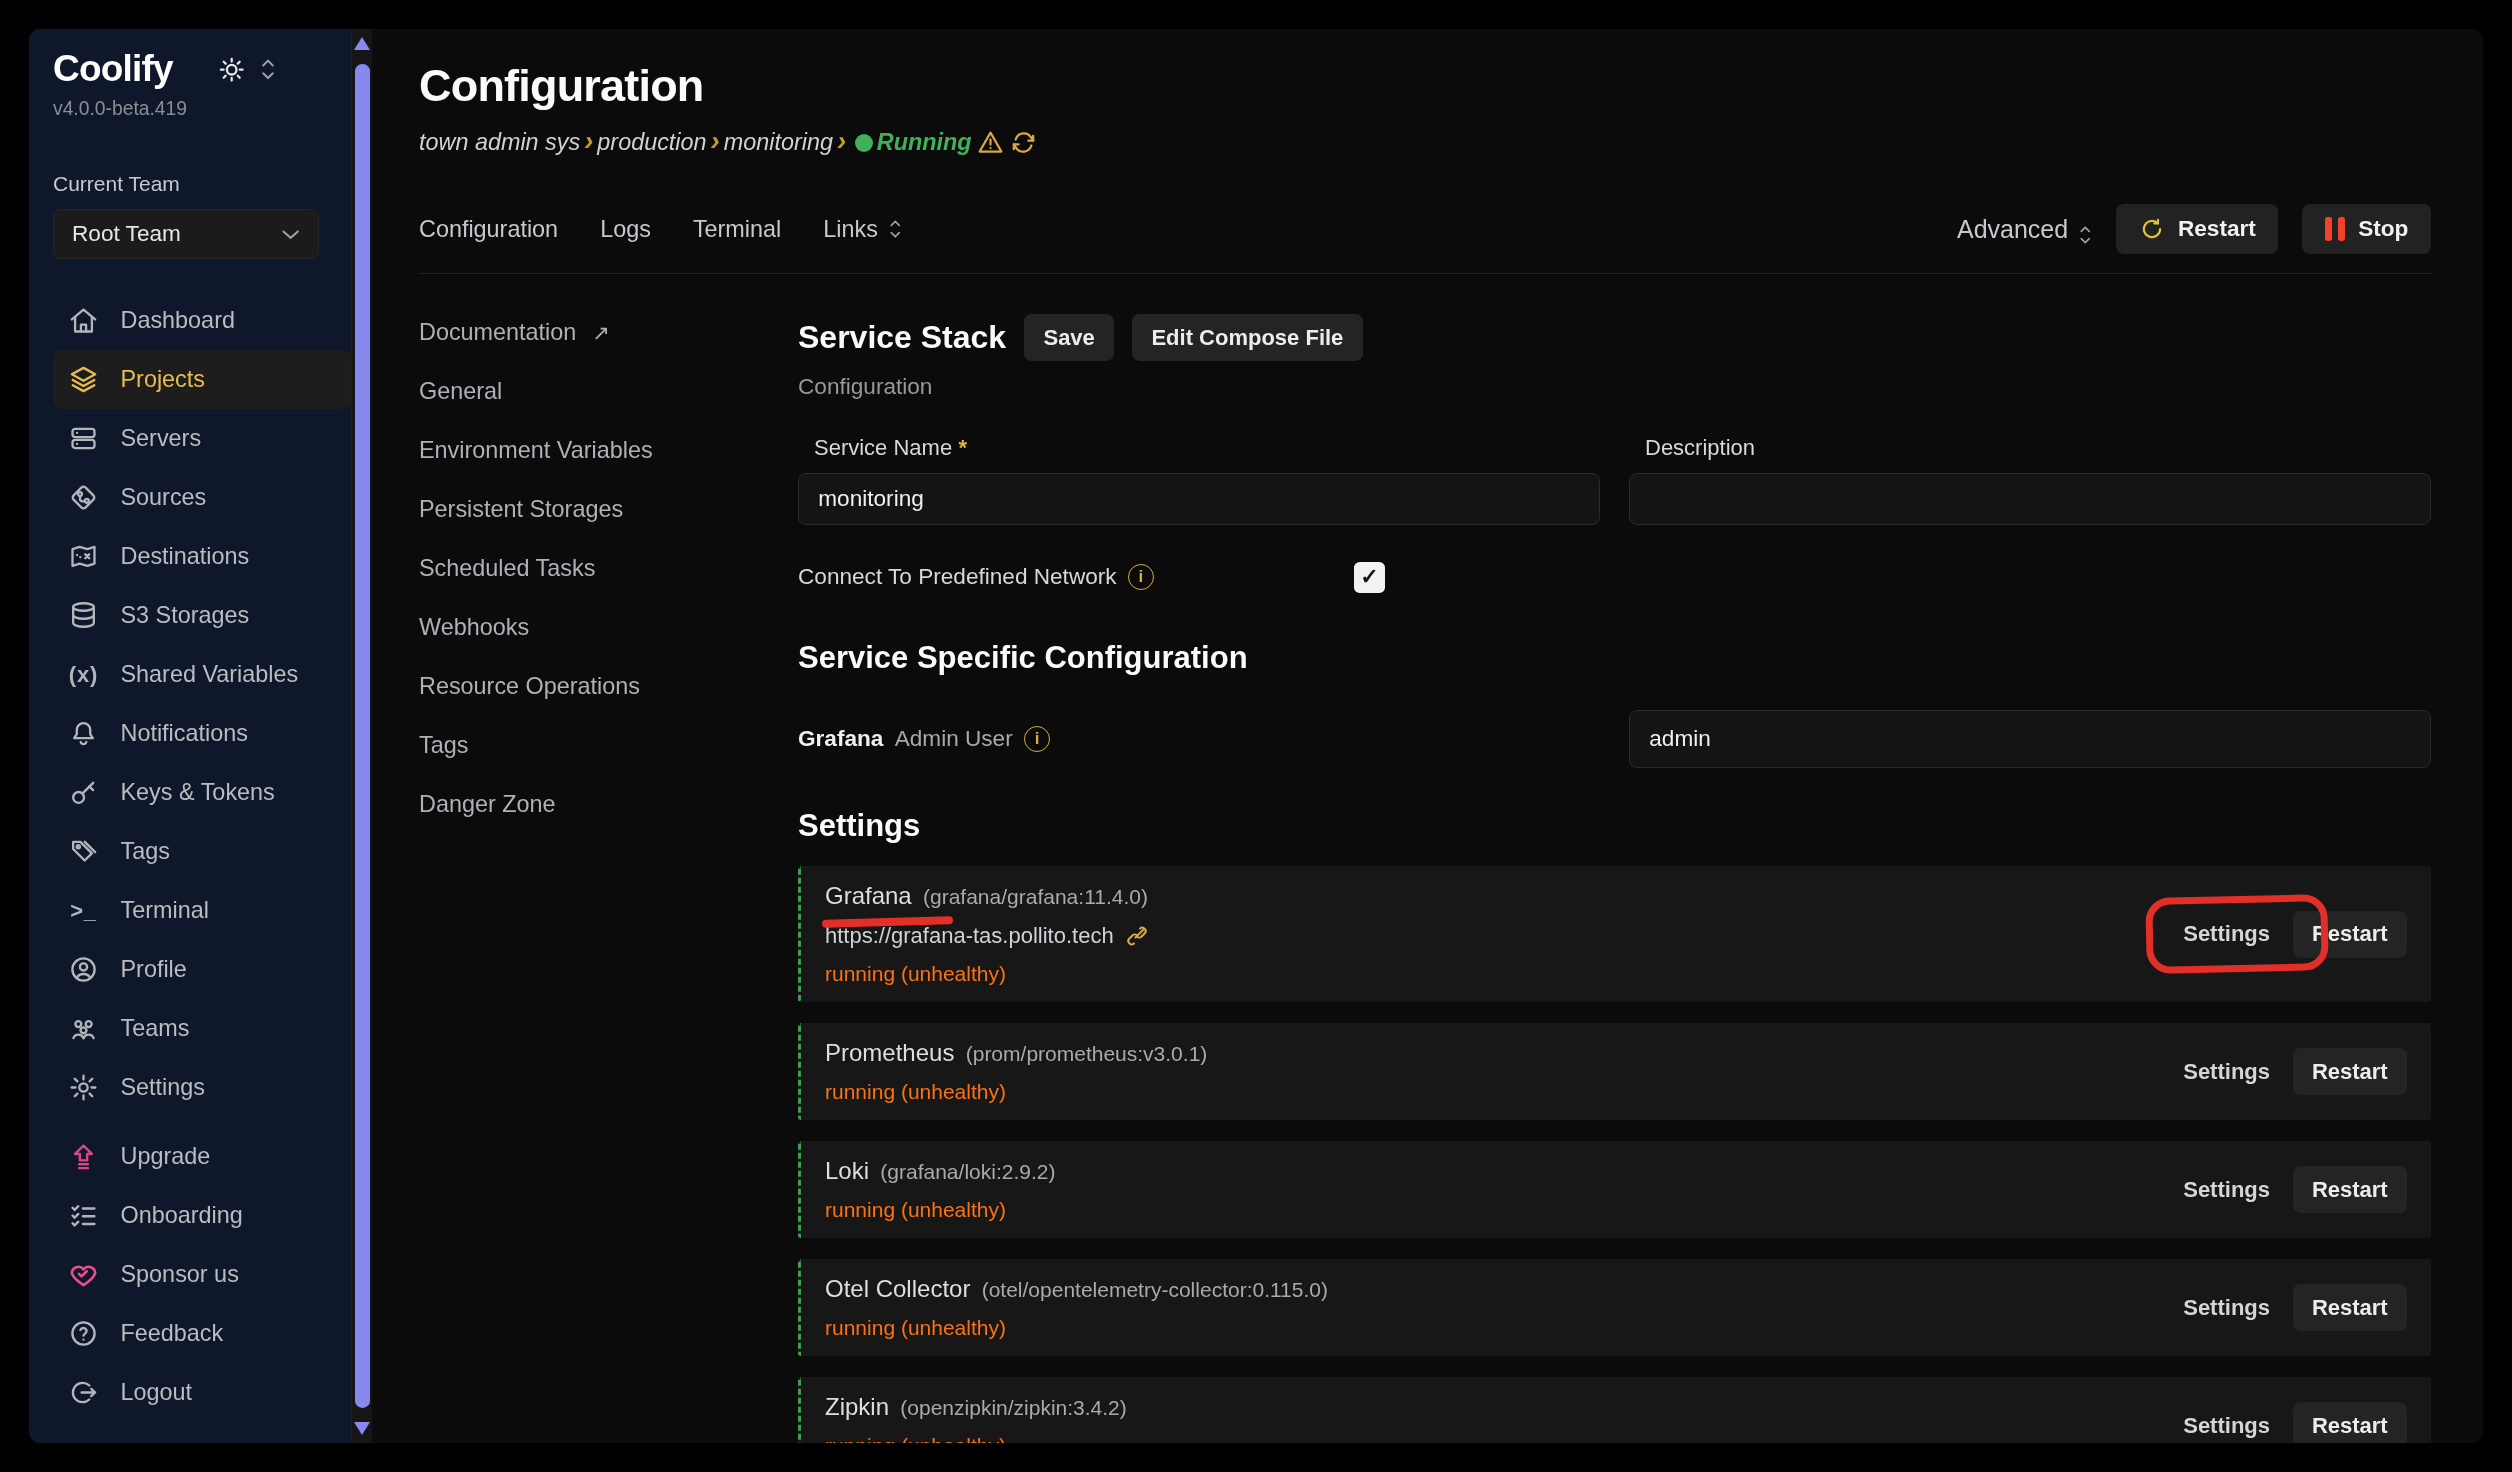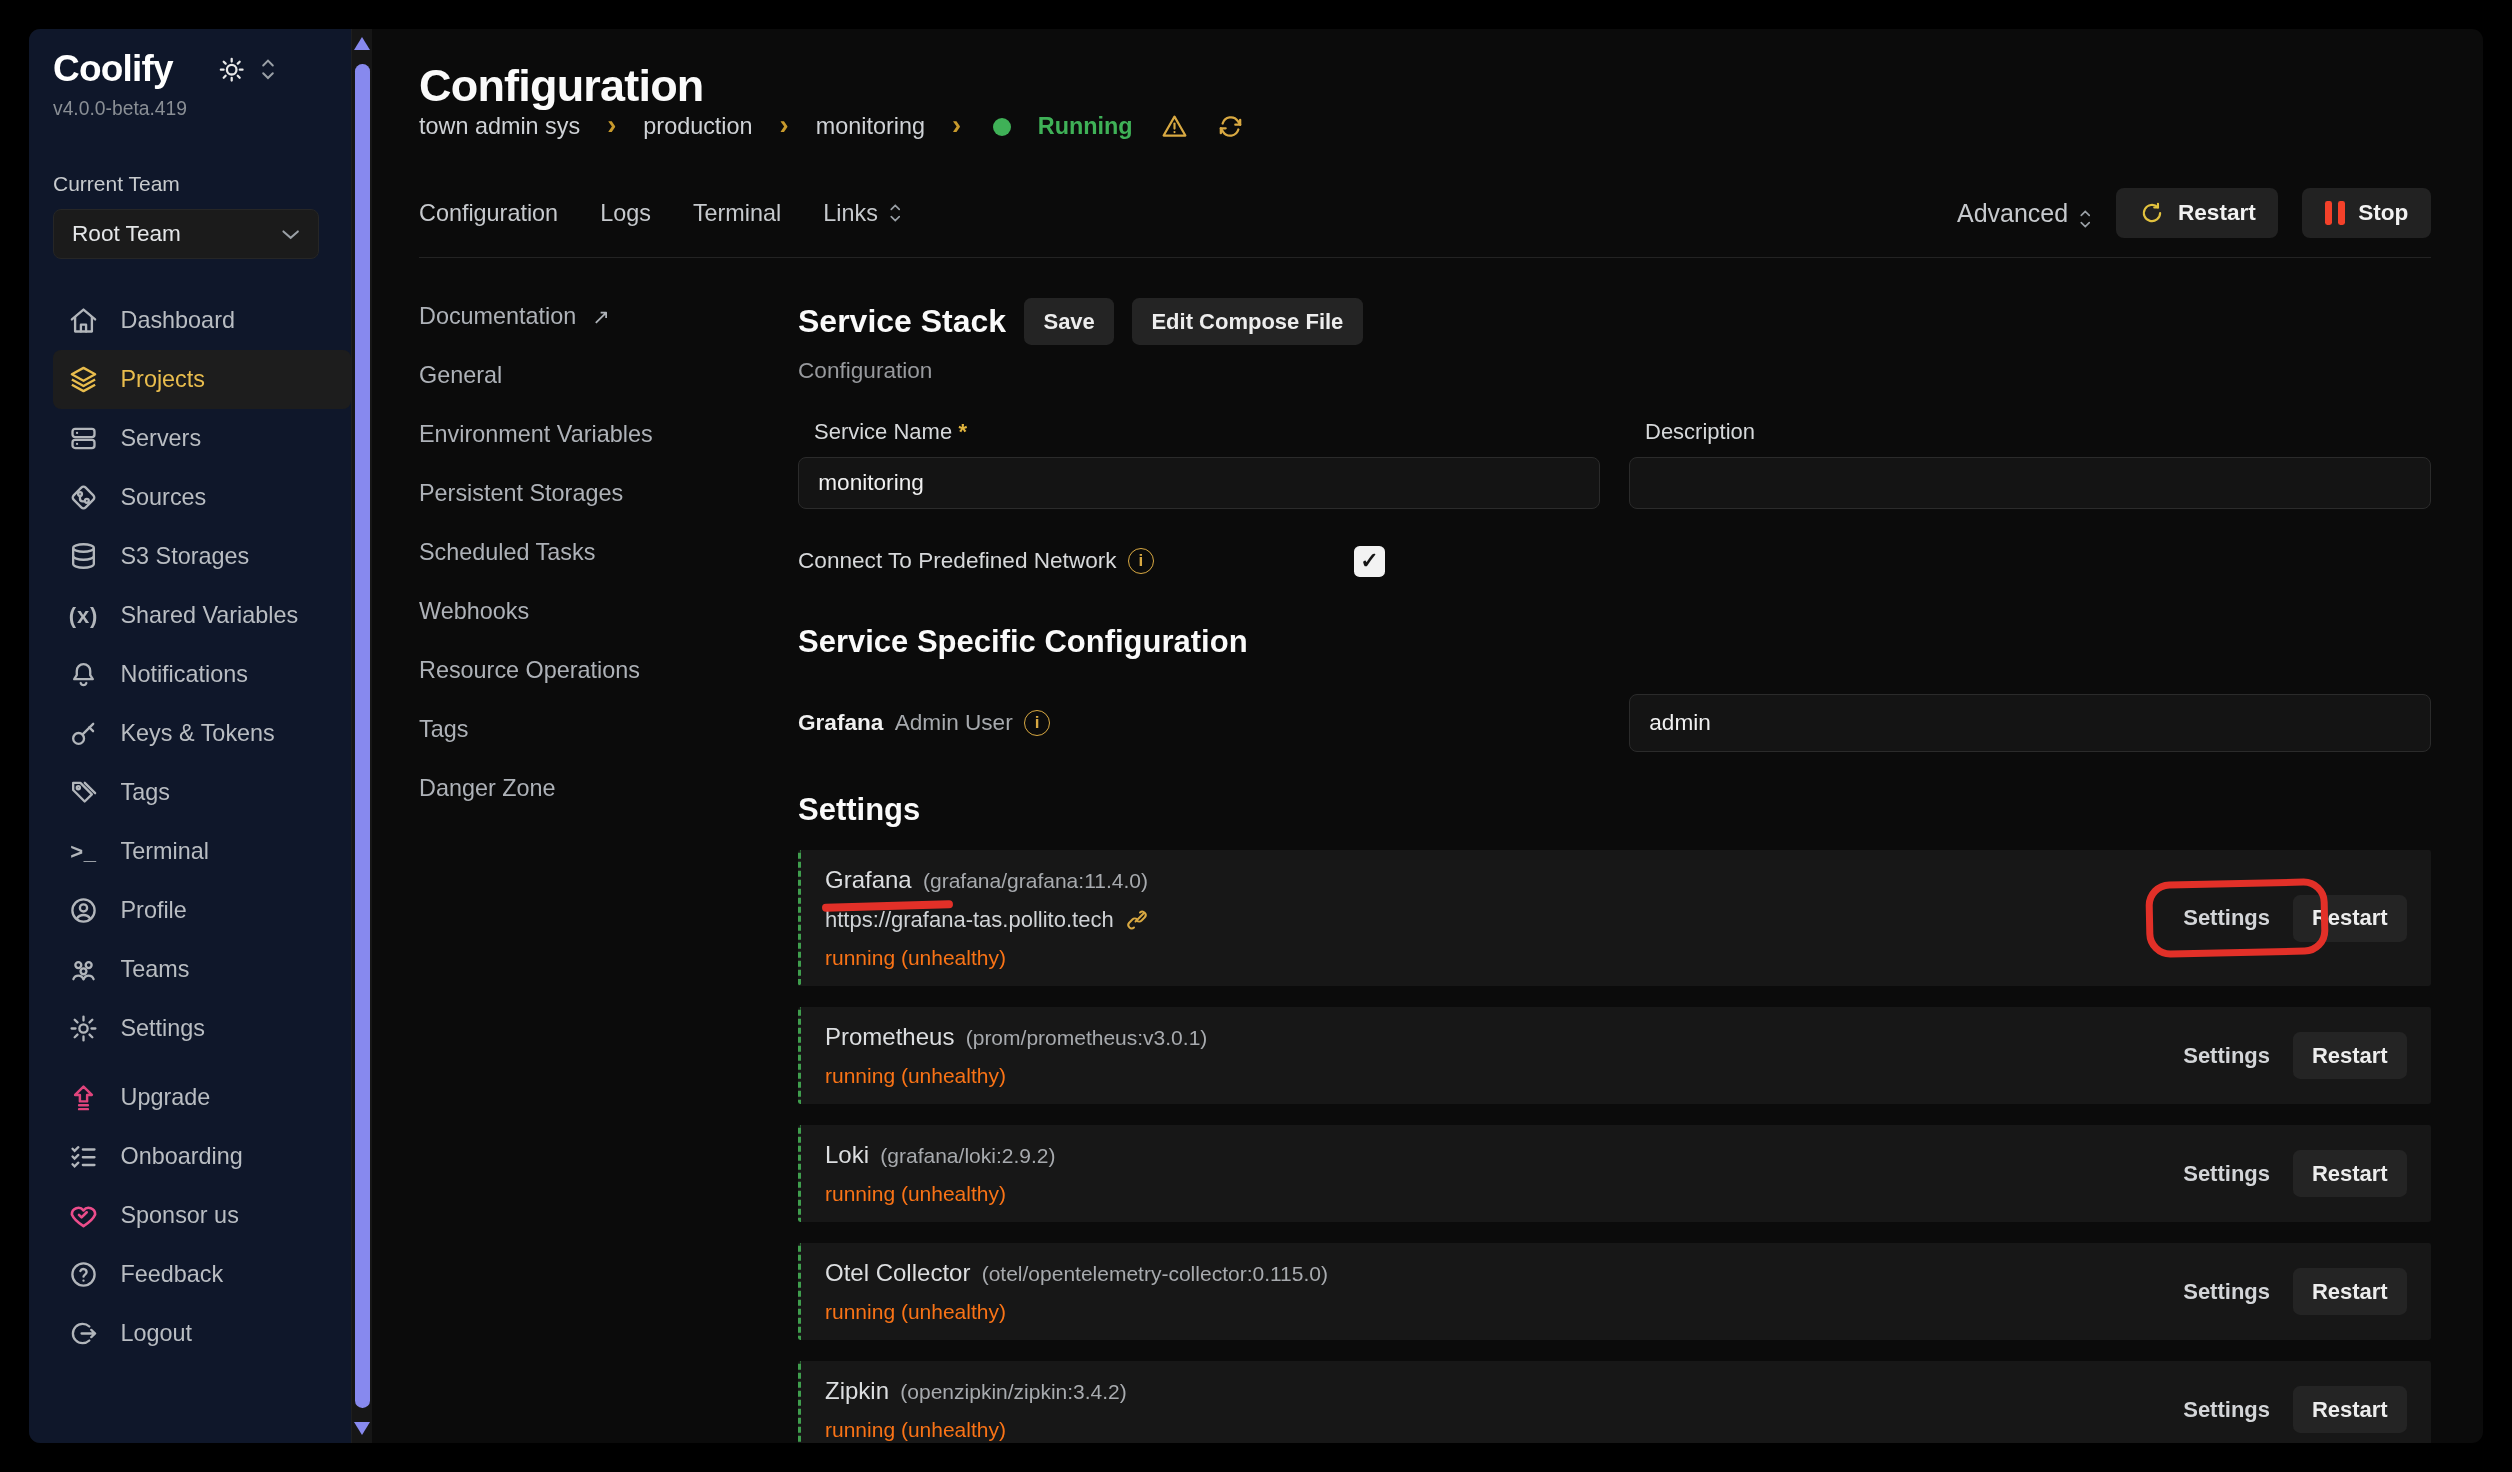--- a/index.html
+++ b/index.html
@@ -28,21 +28,21 @@
 
   
   .sb-track { position:absolute; right:0; top:0; bottom:0; width:21px; background:#161616; border-left:0.8px solid #1f1f1f; }
   .sb-arrow-up { position:absolute; top:8px; left:2.4px; width:0; height:0; border-left:8px solid transparent; border-right:8px solid transparent; border-bottom:13px solid #8789ee; }
   .sb-arrow-dn { position:absolute; bottom:8px; left:2.4px; width:0; height:0; border-left:8px solid transparent; border-right:8px solid transparent; border-top:13px solid #8789ee; }
   .sb-thumb { position:absolute; top:35px; bottom:35px; left:3.2px; width:14.5px; border-radius:7.3px; background:#8789ee; }
 
   
   .main { position:absolute; left:343px; top:0; right:0; bottom:0; padding:31px 52px 12px 47px; }
   .page-title { font-size:45px; font-weight:800; color:#fafafa; letter-spacing:-0.8px; }
-  .breadcrumb { display:flex; align-items:center; gap:27px; font-size:23.4px; color:#cfd2d6; }
+  .breadcrumb { margin-top:16px; display:flex; align-items:center; gap:4px; font-size:23.4px; color:#cfd2d6;font-style:italic; }
   .crumb-sep { color:#c89a2c; font-size:27.4px; font-weight:700; line-height:1; margin-top:-3.2px; }
   .status-dot { width:18px; height:18px; border-radius:50%; background:#3fb157; margin-left:4.8px; }
   .status-text { color:#3fb157; font-weight:700; }
   .bc-ic { display:flex; align-items:center; color:#d9a942; }
 
   .tabbar { margin-top:47px; display:flex; align-items:center; justify-content:space-between; padding-bottom:19.3px; border-bottom:1.6px solid #232323; }
   .tabs { display:flex; align-items:center; gap:42px; font-size:23.4px; color:#c6c9cd; }
   .tab { display:flex; align-items:center; gap:9.7px; cursor:pointer; }
   .actions { display:flex; align-items:center; gap:24px; }
   .adv { display:flex; align-items:flex-end; gap:9.7px; font-size:25px; color:#c6c9cd; }
@@ -165,20 +165,30 @@
       <li>
         <span class="ic">
             <svg viewBox="0 0 24 24" fill="none" stroke="currentColor" stroke-width="1.8" stroke-linejoin="round">
               <rect x="5.4" y="5.4" width="13.2" height="13.2" rx="2.4" transform="rotate(45 12 12)"></rect>
               <circle cx="9.3" cy="9.3" r="1.5"></circle>
               <circle cx="14.6" cy="14.6" r="1.5"></circle>
               <path d="M9.3 10.8v2.2a2 2 0 0 0 2 2h1.4"></path>
             </svg>
           </span>
         <span>Sources</span>
+      </li>
+      <li>
+        <span class="ic">
+            <svg viewBox="0 0 24 24" fill="none" stroke="currentColor" stroke-width="1.8" stroke-linejoin="round">
+              <path d="M9 4.5 3.5 6.3v13l5.5-1.8 6 1.8 5.5-1.8v-13L15 6.3l-6-1.8z"></path>
+              <path d="m13.4 10.3 3 3m0-3-3 3" stroke-linecap="round"></path>
+              <path d="M7 11h.01M9.5 12.5h.01" stroke-linecap="round"></path>
+            </svg>
+          </span>
+        <span>Destinations</span>
       </li>
       <li>
         <span class="ic">
             <svg viewBox="0 0 24 24" fill="none" stroke="currentColor" stroke-width="1.8">
               <ellipse cx="12" cy="5.4" rx="8" ry="2.9"></ellipse>
               <path d="M4 5.4v6.2c0 1.6 3.6 2.9 8 2.9s8-1.3 8-2.9V5.4"></path>
               <path d="M4 11.6v6.2c0 1.6 3.6 2.9 8 2.9s8-1.3 8-2.9v-6.2"></path>
             </svg>
           </span>
         <span>S3 Storages</span>

